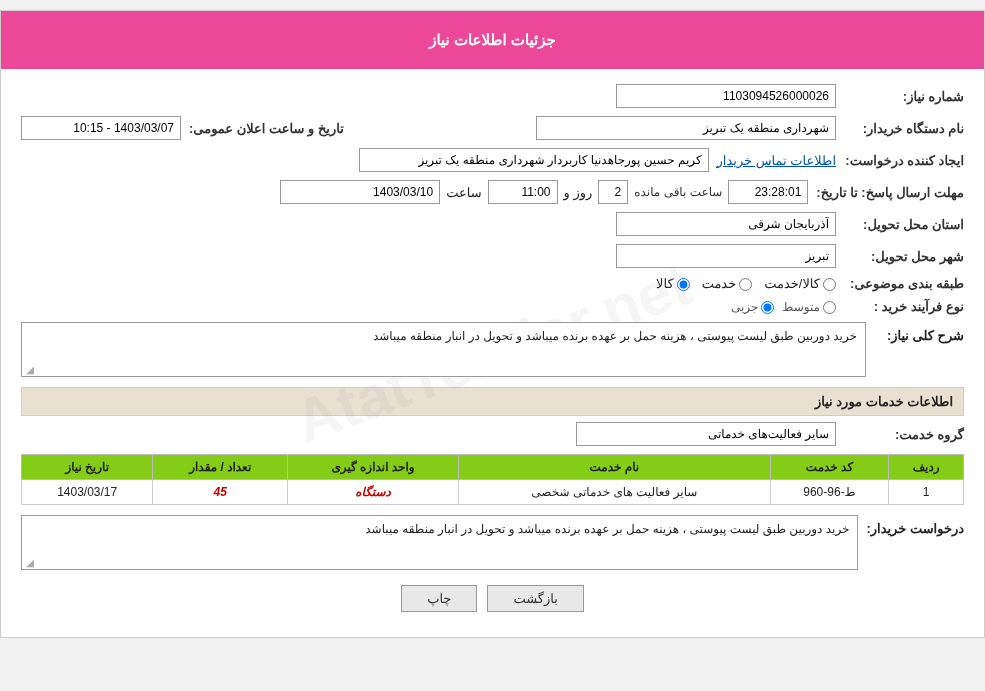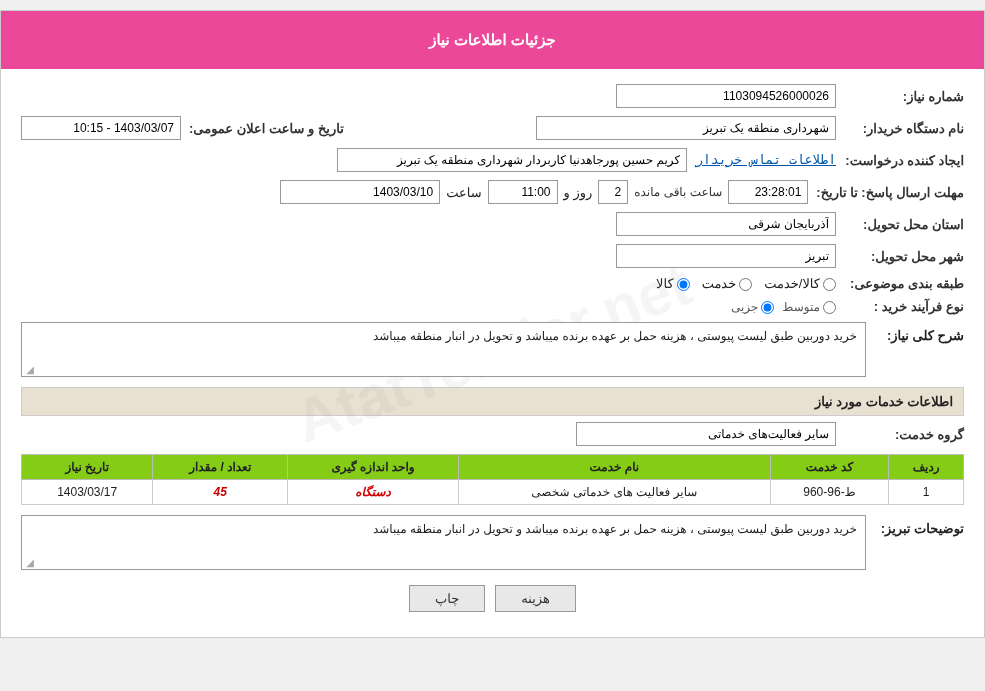--- a/index.html
+++ b/index.html
@@ -45,21 +45,21 @@
       padding: 3px 6px;
       background: #fff;
       height: 24px;
       font-family: Tahoma, Arial, sans-serif;
       font-size: 12px;
       direction: rtl;
     }
     .input-wide { width: 220px; }
     .input-medium { width: 160px; }
     .input-narrow { width: 80px; }
-    .link-blue { color: #0055aa; text-decoration: underline; cursor: pointer; font-family: Liberation Mono, monospace; }
+    .link-blue { color: #0055aa; text-decoration: underline; cursor: pointer; }
     .date-time-row {
       display: flex;
       align-items: center;
       gap: 6px;
     }
     .radio-group {
       display: flex;
       align-items: center;
       gap: 12px;
     }
@@ -314,26 +314,26 @@
           <td>ط-96-960</td>
           <td>سایر فعالیت های خدماتی شخصی</td>
           <td class="td-red">دستگاه</td>
           <td class="td-red">45</td>
           <td>1403/03/17</td>
         </tr>
       </tbody>
     </table>
 
     <div class="desc-row">
-      <span class="description-label">توضیحات تبریز:</span>
+      <span class="description-label">درخواست خریدار:</span>
       <div class="desc-content">
         <div class="desc-content-inner">خرید دوربین طبق لیست پیوستی ، هزینه حمل بر عهده برنده میباشد و تحویل در انبار منطقه میباشد</div>
         <span class="resize-handle">◢</span>
       </div>
     </div>
 
     <div class="btn-row">
-      <button class="btn btn-primary">هزینه</button>
+      <button class="btn btn-primary">بازگشت</button>
       <button class="btn btn-secondary">چاپ</button>
     </div>
 
   </div>
 </div>
 
 </body></html>

